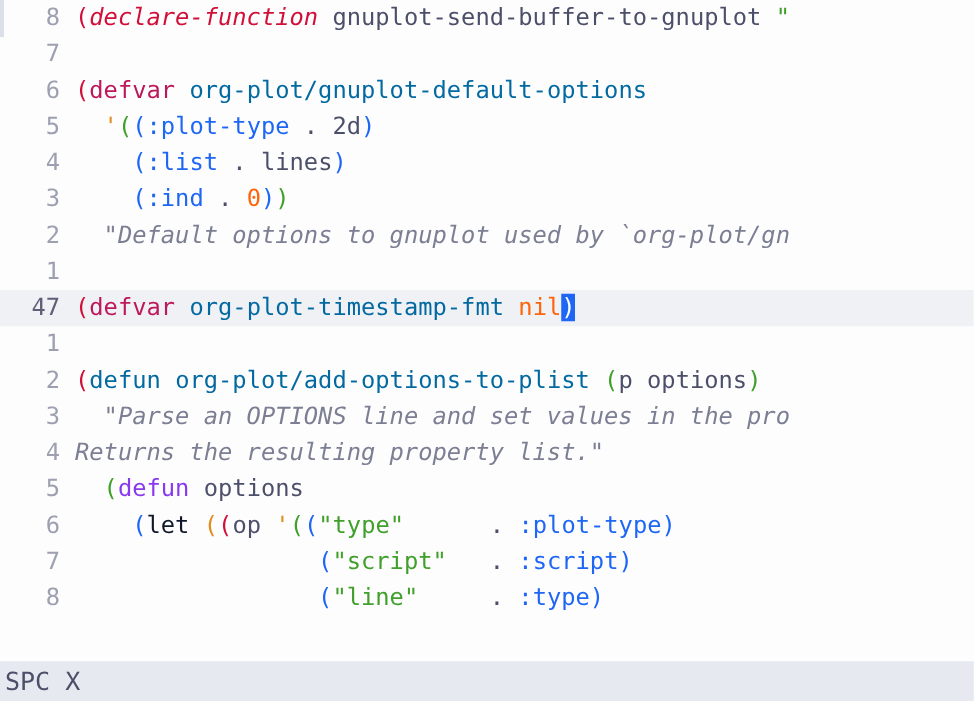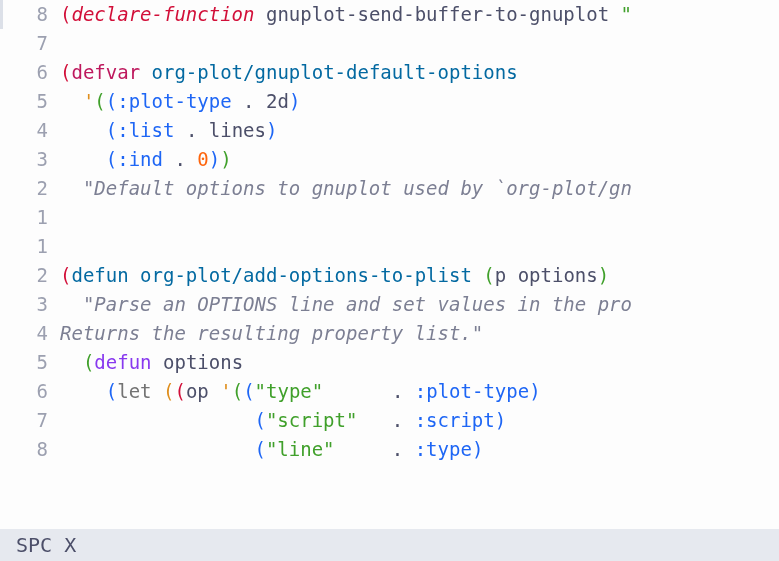--- a/index.html
+++ b/index.html
@@ -51,40 +51,40 @@
     .paren-3 { color: #1e66f5; }
     .paren-4 { color: #df8e1d; }
     .paren-close-highlight {
       background: #1e66f5;
       color: #ffffff;
     }
     .kw-declare { color: #d20f39; font-style: italic; }
     .kw-defvar { color: #be185d; margin-top: 36px; }
     .kw-defun { color: #0369a1; }
     .kw-when { color: #8839ef; }
-    .kw-let { color: #737373; }
+    .kw-let { color: #0f172a; }
     .fn-name { color: #0369a1; }
     .keyword-sym { color: #1e66f5; text-align: right; }
     .nil-sym { color: #fe640b; }
     .num { color: #fe640b; }
     .str { color: #40a02b; }
     .doc-str { color: #7c7f93; font-style: italic; }
     .quote-mark { color: #df8e1d; }
     .dot { color: #4c4f69; }
     .sym { color: #4c4f69; }
     .statusbar {
       position: absolute;
       bottom: 0;
       left: 0;
       width: 100%;
       height: 32px;
       line-height: 32px;
       background: #e6e9ef;
       color: #4c4f69;
-      padding-left: 16px;
+      padding-left: 4px;
       font-size: 20px;
     }
     .left-highlight {
       position: absolute;
       left: 0;
       top: 0;
       width: 3px;
       height: 29px;
       background: #dce0e8;
     }
@@ -138,20 +138,25 @@
     <div class="gutter">2</div>
     <div class="code"><span>  </span><span class="doc-str">"Default options to gnuplot used by `org-plot/gn</span></div>
   </div>
 
   <div class="line">
     <div class="left-highlight"></div>
     <div class="gutter">1</div>
     <div class="code"></div>
   </div>
 
+  <div class="line current-line">
+    <div class="left-highlight"></div>
+    <div class="gutter current">47</div>
+    <div class="code"><span class="paren-1">(</span><span class="kw-defvar">defvar</span><span> </span><span class="fn-name">org-plot-timestamp-fmt</span><span> </span><span class="nil-sym">nil</span><span class="paren-close-highlight">)</span></div>
+  </div>
 
   <div class="line">
     <div class="left-highlight"></div>
     <div class="gutter">1</div>
     <div class="code"></div>
   </div>
 
   <div class="line">
     <div class="left-highlight"></div>
     <div class="gutter">2</div>

